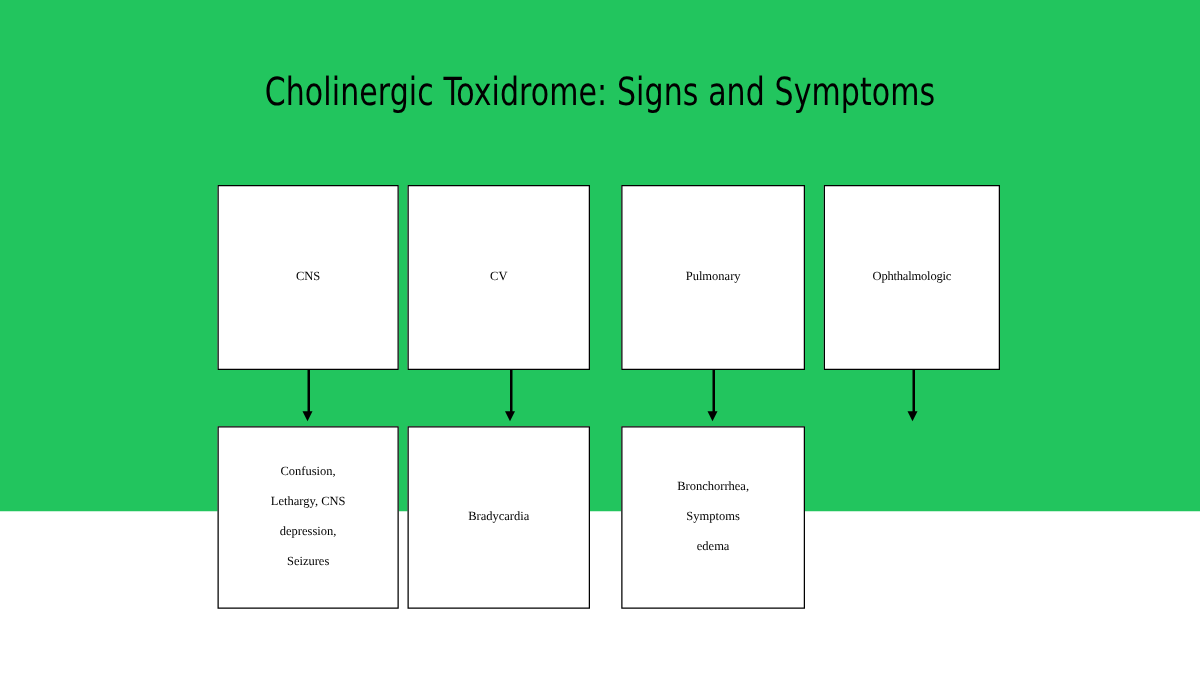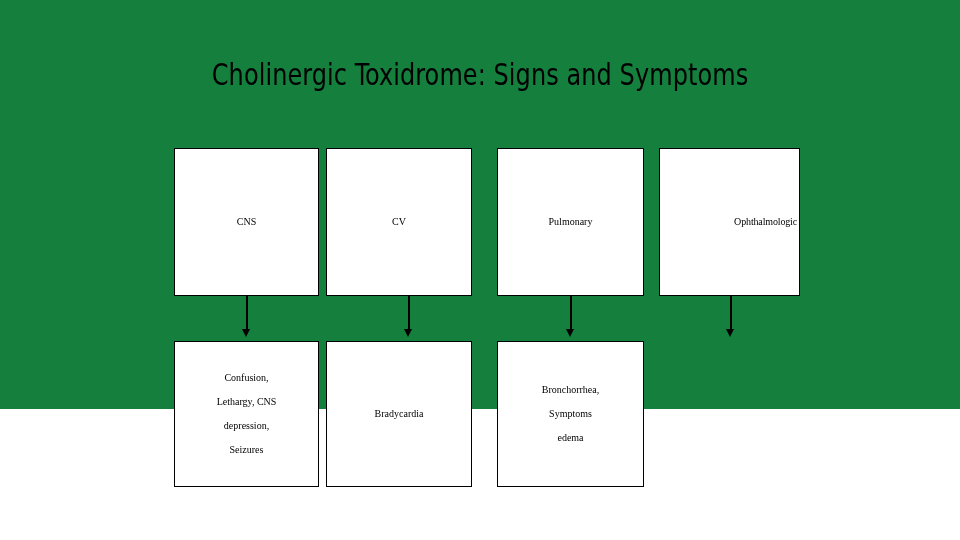--- a/index.html
+++ b/index.html
@@ -10,21 +10,21 @@
     width: 960px;
     height: 540px;
     background: #ffffff;
     font-family: "Liberation Sans", sans-serif;
     overflow: hidden;
   }
   .slide {
     position: relative;
     width: 960px;
     height: 409px;
-    background: #15803d;
+    background: #22c55e;
   }
   .slide-title {
     position: absolute;
     left: 0;
     top: 56px;
     width: 960px;
     text-align: center;
     font-family: "DejaVu Sans", sans-serif;
     font-size: 31px;
     font-weight: 400;
@@ -62,21 +62,21 @@
   }
   .node-label.tight {
     letter-spacing: -0.15px;
   }
   
   .row-top { top: 148px; height: 148px; }
   .row-bottom { top: 341px; height: 146px; }
   .col-1 { left: 174px; width: 145px; }
   .col-2 { left: 326px; width: 146px; }
   .col-3 { left: 497px; width: 147px; }
-  .col-4 { left: 659px; width: 141px; justify-content: flex-end; }
+  .col-4 { left: 659px; width: 141px; }
 
   
   .connector {
     position: absolute;
     top: 296px;
     height: 45px;
     width: 11px;
   }
   .connector .stem {
     position: absolute;

